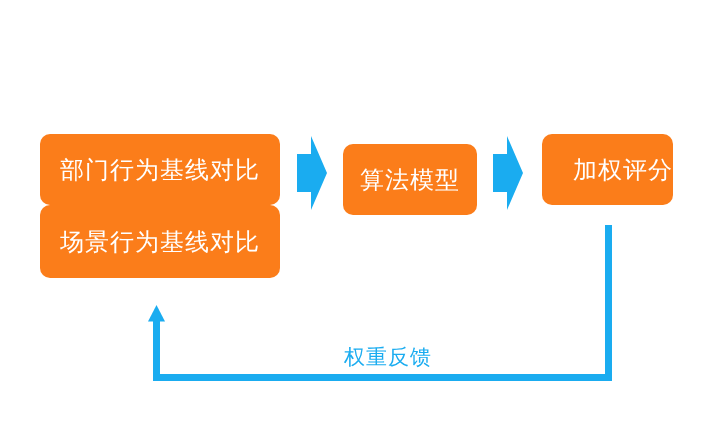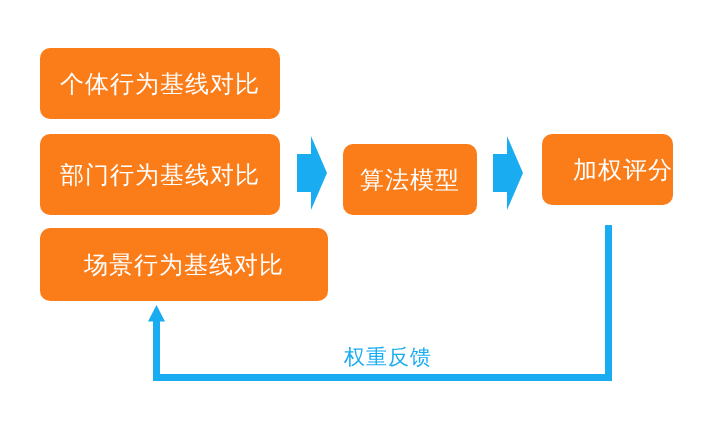--- a/index.html
+++ b/index.html
@@ -21,22 +21,22 @@
     color: #ffffff;
     display: flex;
     align-items: center;
     justify-content: center;
     font-size: 24px;
     font-weight: 300;
     letter-spacing: 1px;
     white-space: nowrap;
   }
   .box-individual { left: 40px;  top: 48px;  width: 240px; height: 71px; }
-  .box-department { left: 40px;  top: 134px; width: 240px; height: 81px; }
-  .box-scenario   { left: 40px;  top: 228px; width: 288px; height: 73px; text-align: right; }
+  .box-department { left: 40px;  top: 134px; width: 240px; height: 71px; }
+  .box-scenario   { left: 40px;  top: 205px; width: 240px; height: 73px; text-align: right; }
   .box-algorithm  { left: 343px; top: 144px; width: 134px; height: 71px; }
   .box-score      { left: 542px; top: 134px; width: 131px; height: 71px; padding-left: 31px; }
 
   .flow-arrow {
     position: absolute;
     width: 30px; height: 74px;
     top: 136px;
   }
   .arrow-1 { left: 297px; }
   .arrow-2 { left: 493px; }
@@ -65,23 +65,20 @@
     font-weight: 300;
     letter-spacing: 1px;
     white-space: nowrap;
   }
 </style>
 </head>
 <body>
 
 <div class="canvas">
 
-  <div class="flow-box box-individual">
-    <span>个体行为基线对比</span>
-  </div>
   <div class="flow-box box-department">
     <span>部门行为基线对比</span>
   </div>
   <div class="flow-box box-scenario">
     <span>场景行为基线对比</span>
   </div>
 
   <div class="flow-box box-algorithm">
     <span>算法模型</span>
   </div>

